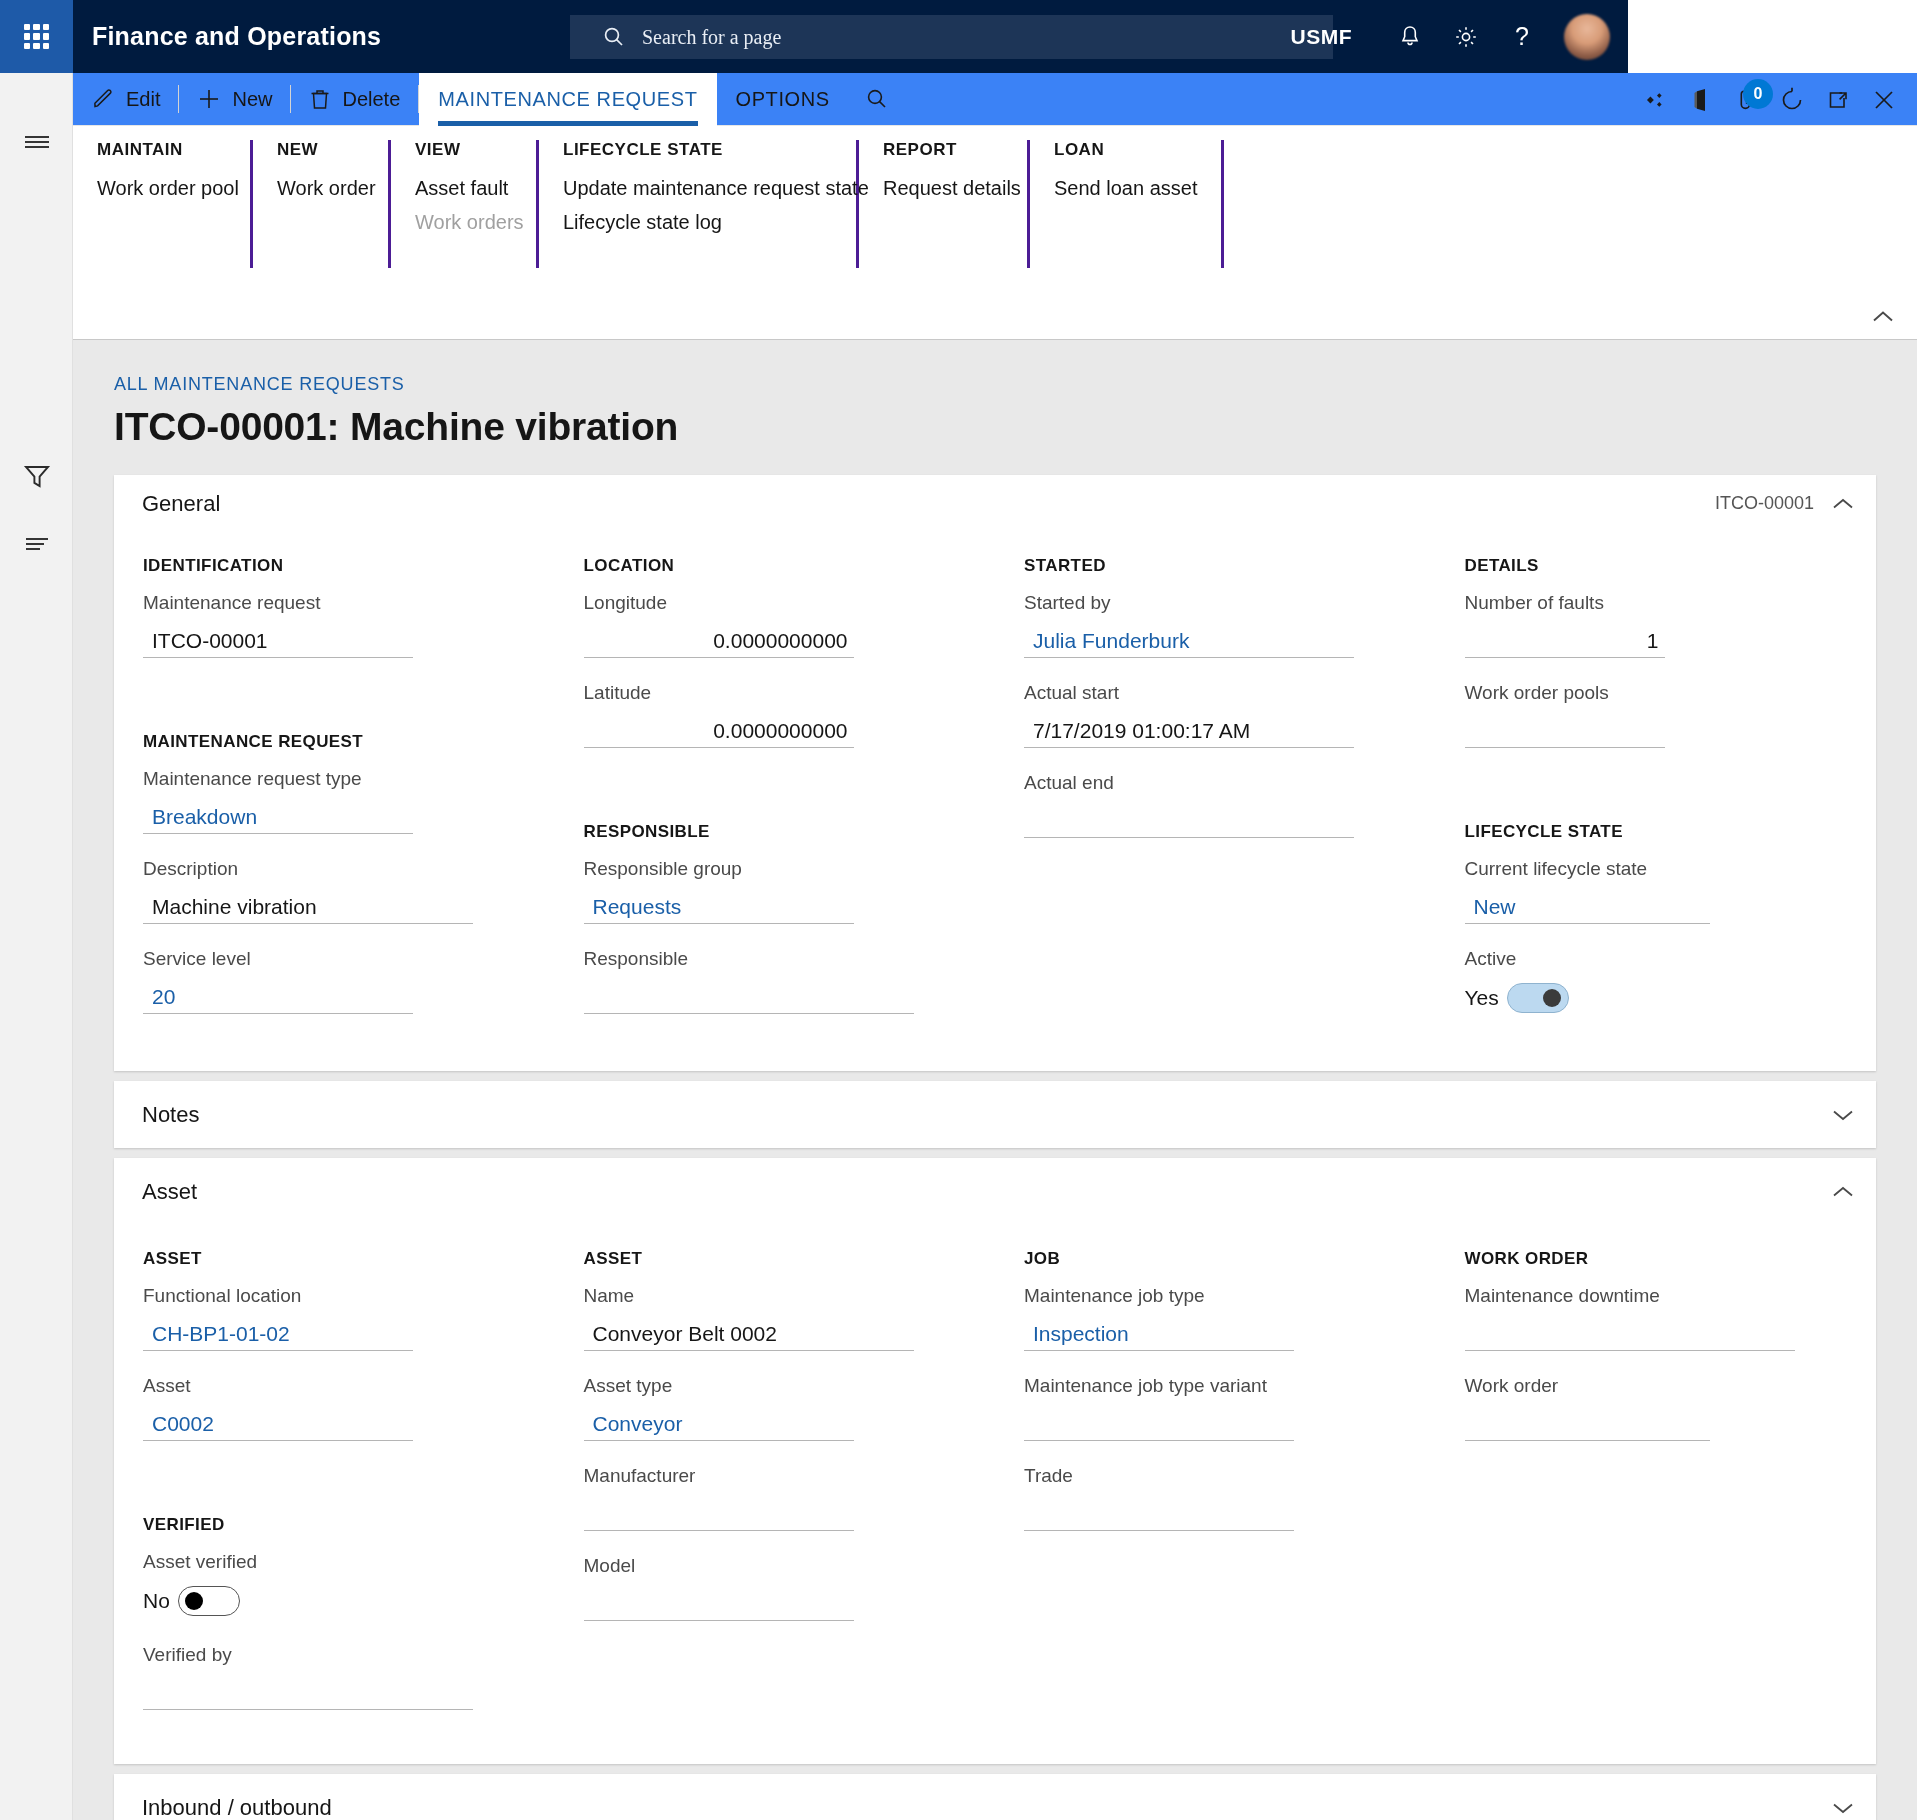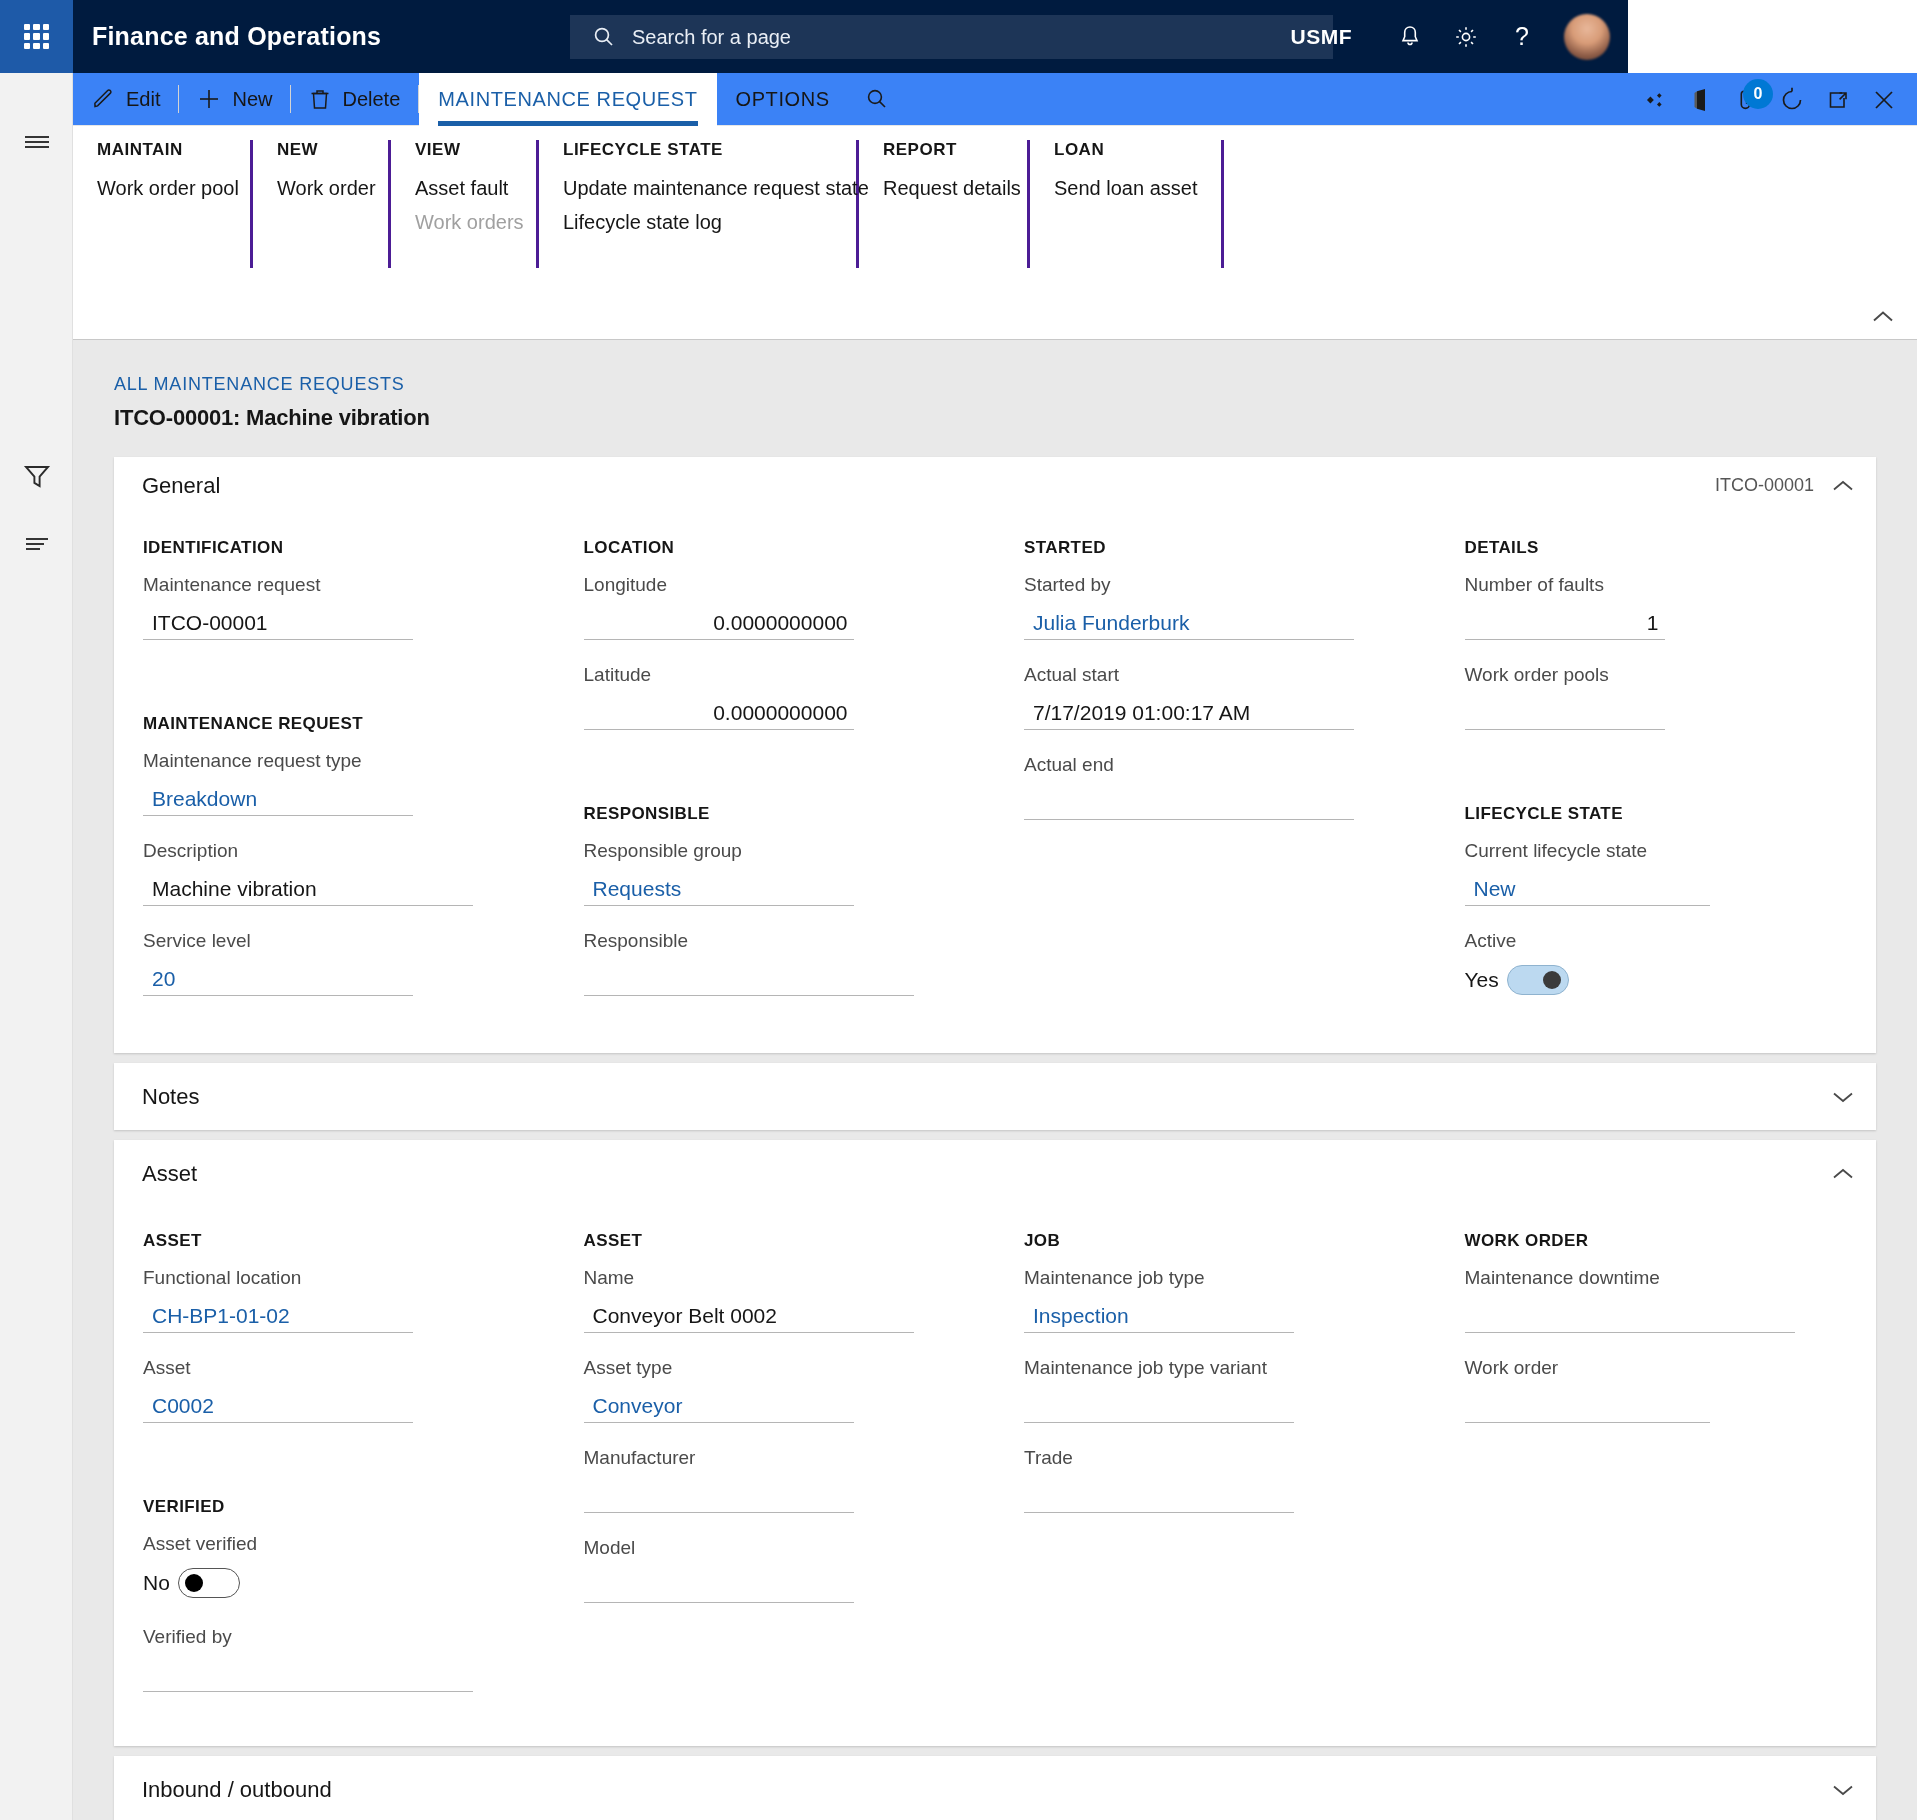--- a/index.html
+++ b/index.html
@@ -27,22 +27,23 @@
     display: grid; grid-template-columns: repeat(3, 1fr); grid-template-rows: repeat(3, 1fr);
     gap: 3px;
   }
   .waffle-grid i { background: #ffffff; border-radius: 1px; }
   .app-title {
     color: #ffffff; font-size: 25px; font-weight: bold;
     margin-left: 19px; letter-spacing: .2px; white-space: nowrap;
   }
   .search-page {
     position: absolute; left: 570px; top: 15px; width: 763px; height: 44px;
-    background: #1d3557; display: flex; align-items: center; padding-left: 22px;
+    background: #1d3557; display: flex; align-items: center; padding-left: 32px;
     cursor: text;
+    font-family: Liberation Serif, serif;
   }
   .search-page .sp-icon { margin-right: 16px; display: flex; }
   .search-page .sp-text { color: #e9eef5; font-size: 20px; }
   .topbar-right {
     position: absolute; right: 0; top: 0; height: 73px;
     display: flex; align-items: center; gap: 0px; padding-right: 18px;
   }
   .usmf { color: #fff; font-size: 21px; font-weight: bold; margin-right: 30px; letter-spacing: .5px; cursor: pointer; }
   .tb-ico {
     width: 56px; height: 73px; display: flex; align-items: center; justify-content: center;
@@ -125,21 +126,21 @@
   
   .body-area {
     position: absolute; left: 73px; top: 340px; width: 1844px; height: 1480px;
     background: #e9e9e9; overflow: hidden;
   }
   .breadcrumb {
     font-size: 18px; color: #1a5fa8; letter-spacing: .8px;
     padding: 34px 0 0 41px; cursor: pointer; display: inline-block;
   }
   .page-title {
-    font-size: 22px; font-weight: bold; color: #161616;
+    font-size: 39px; font-weight: bold; color: #161616;
     padding: 10px 0 0 41px; letter-spacing: -.2px;
   }
 
   
   .card {
     margin: 0 41px 10px 41px; background: #ffffff;
     box-shadow: 0 1px 2px rgba(0,0,0,.16);
   }
   .card-head {
     height: 57px; display: flex; align-items: center; padding: 0 28px;

